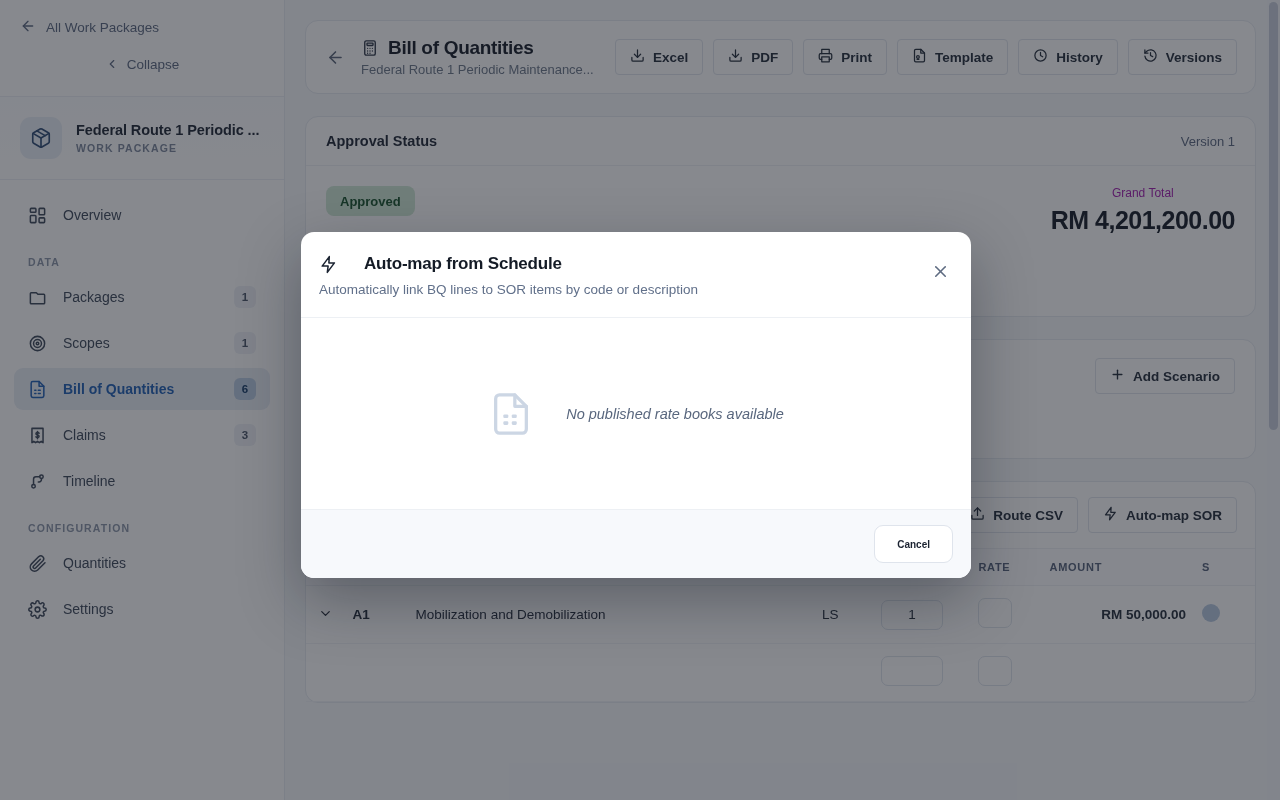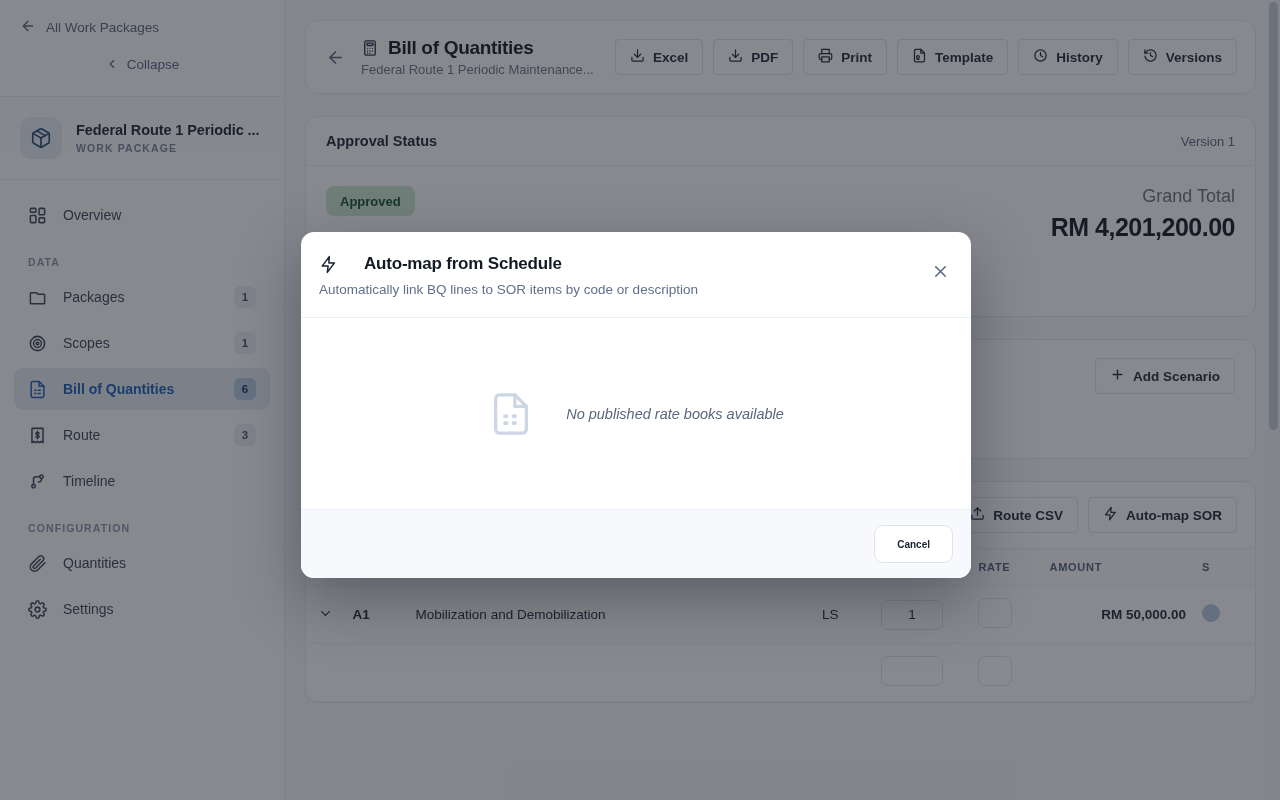--- a/index.html
+++ b/index.html
@@ -113,21 +113,21 @@
   }
   .apr-title { font-size: 14.5px; font-weight: 700; color: #1c2432; }
   .apr-ver { font-size: 13px; color: #5b6880; }
   .apr-body { display: flex; align-items: flex-start; justify-content: space-between; padding: 20px; min-height: 150px; }
   .pill {
     display: inline-flex; align-items: center; height: 30px; padding: 0 14px;
     border-radius: 8px; background: #cfe8d5; color: #15502a;
     font-size: 13px; font-weight: 700;
   }
   .gt-wrap { text-align: right; }
-  .gt-lbl { font-size: 18px; color: #737373; }
+  .gt-lbl { font-size: 12px; color: #a21caf; text-align: center; }
   .gt-val { font-size: 25px; font-weight: 700; color: #141b26; margin-top: 6px; letter-spacing: -.5px; }
 
   
   .scn { padding: 18px 20px; min-height: 120px; }
   .scn-row { display: flex; justify-content: flex-end; }
 
   
   .li-head { display: flex; align-items: center; padding: 15px 18px; gap: 10px; }
   .li-ico { color: #5b78a5; display: flex; }
   .li-title { font-size: 14.5px; font-weight: 700; color: #1c2432; }
@@ -305,21 +305,21 @@
         </div>
 
         <div class="sb-item">
           <span class="sb-ico">
             <svg width="19" height="19" viewBox="0 0 24 24" fill="none" stroke="currentColor" stroke-width="1.9" stroke-linecap="round" stroke-linejoin="round">
                 <path d="M5 3h14v18l-2.3-1.6L14.4 21 12 19.4 9.6 21 7.3 19.4 5 21z"></path>
                 <line x1="12" y1="7" x2="12" y2="16"></line>
                 <path d="M14 9.2a2.3 2.3 0 0 0-2-1c-1.1 0-2 .7-2 1.6s.9 1.4 2 1.6 2 .7 2 1.6-.9 1.6-2 1.6a2.3 2.3 0 0 1-2-1"></path>
               </svg>
           </span>
-          <span class="lbl">Route</span>
+          <span class="lbl">Claims</span>
           <span class="badge">3</span>
         </div>
 
         <div class="sb-item">
           <span class="sb-ico">
             <svg width="19" height="19" viewBox="0 0 24 24" fill="none" stroke="currentColor" stroke-width="1.9" stroke-linecap="round" stroke-linejoin="round">
                 <circle cx="7" cy="18" r="2.2"></circle>
                 <circle cx="17" cy="6" r="2.2"></circle>
                 <path d="M7 15.8V9a3 3 0 0 1 3-3h4.8"></path>
                 <path d="M17 8.2v1.3a3 3 0 0 1-3 3h-1"></path>

